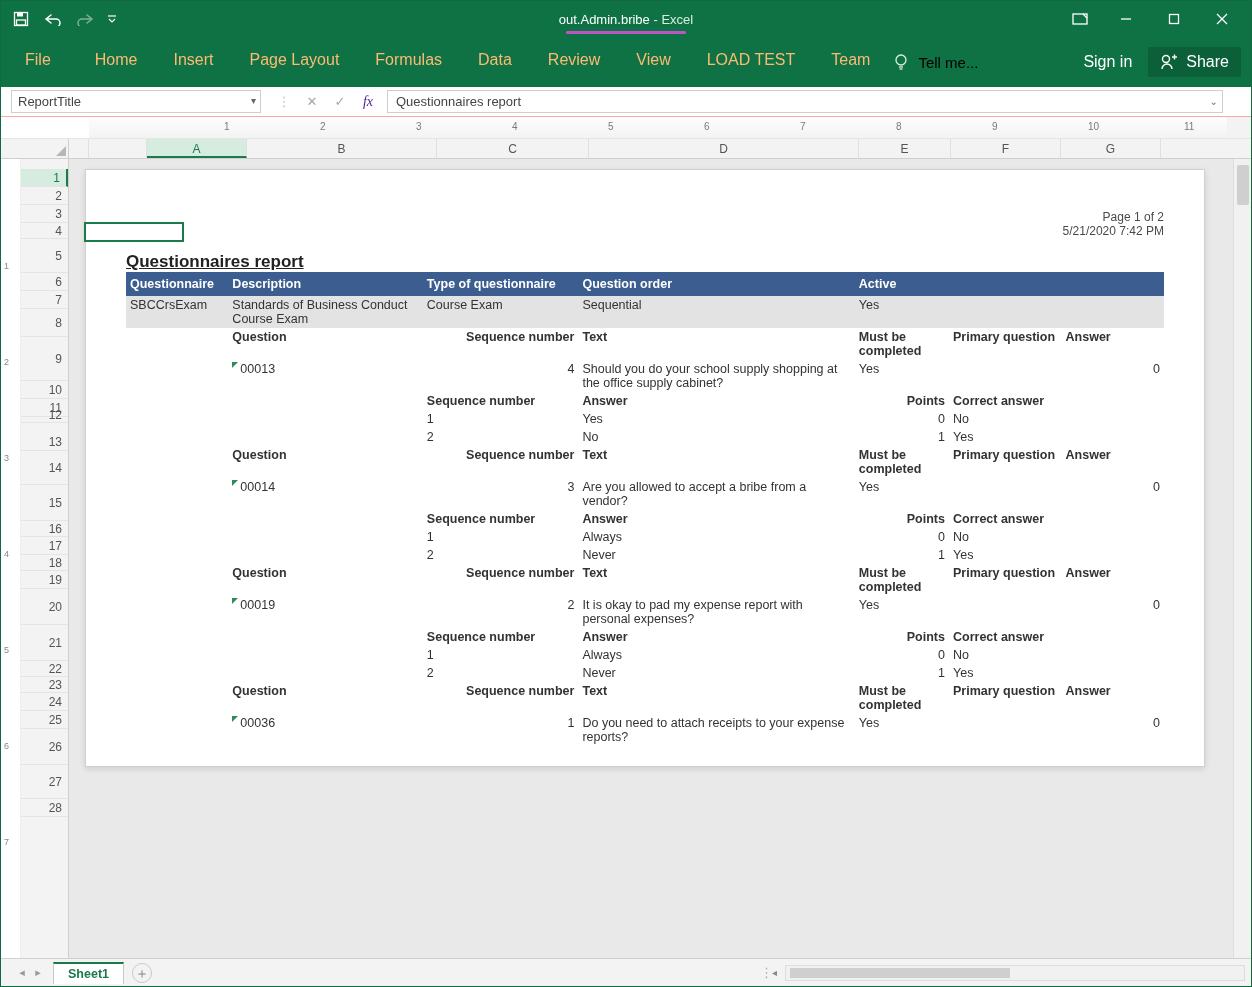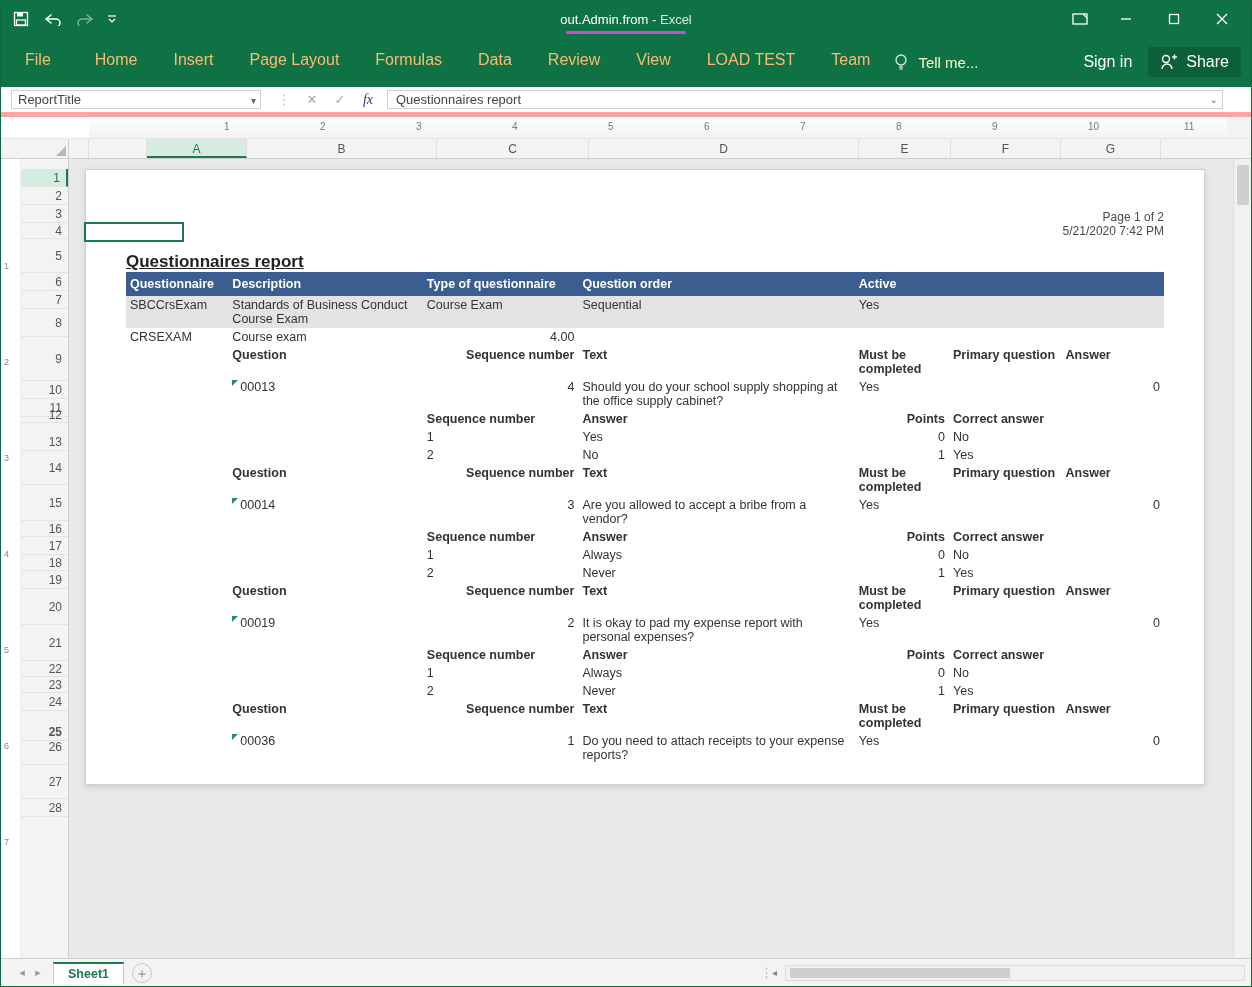--- a/index.html
+++ b/index.html
@@ -16,26 +16,26 @@
   .title-underline { position: absolute; left: 50%; transform: translateX(-50%); bottom: 3px; width: 120px; height: 3px; background: #c252c9; border-radius: 2px; }
   .win-controls { margin-left: auto; display: flex; align-items: center; gap: 2px; }
   .win-btn { width: 46px; height: 36px; display: flex; align-items: center; justify-content: center; color: #fff; }
   .ribbon-opt-btn { width: 34px; height: 28px; display:flex; align-items:center; justify-content:center; color:#fff; margin-right:4px;}
 
   
   .ribbon { height: 50px; background: #0f7244; display: flex; align-items: center; padding: 0 10px 0 18px; column-gap: 8px; }
   .ribbon .tab { color: #fdba74; font-size: 16px; padding: 6px 14px 10px 14px; cursor: default; }
   .ribbon .tab.file { font-size: 16px; padding-left: 6px; padding-right: 22px; }
   .ribbon .spacer { flex: 1; }
-  .tell-me { display: flex; align-items: center; gap: 8px; color: #fef9c3; font-size: 15px; }
+  .tell-me { display: flex; align-items: center; gap: 8px; color: #000000; font-size: 15px; }
   .sign-in { color: #fff; font-size: 16px; margin-left: 18px; margin-right: 8px; }
   .share-btn { background: #0b5f39; color: #fff; display: flex; align-items: center; gap: 8px; padding: 6px 12px; font-size: 16px; border-radius: 2px; }
 
   
-  .formula-row { height: 30px; background: #fff; border-bottom: 5px solid #fca5a5; display: flex; align-items: stretch; }
+  .formula-row { height: 30px; background: #fff; border-bottom: 1px solid #fca5a5; display: flex; align-items: stretch; }
   .name-box { width: 250px; border: 1px solid #cfcfcf; margin: 3px 4px 3px 10px; display: flex; align-items: center; padding: 0 6px; font-size: 13px; color: #444; position: relative; }
   .name-box .dd { position: absolute; right: 4px; top: 4px; color: #666; font-size: 10px; }
   .fx-btns { display: flex; align-items: center; gap: 2px; padding: 0 6px; }
   .fx-btn { width: 26px; height: 22px; display: flex; align-items: center; justify-content: center; color: #a6a6a6; font-size: 13px; }
   .fx-label { font-style: italic; color: #4c1d95; font-family: "Cambria Math", serif; font-size: 14px; width: 26px; text-align:center;}
   .formula-input { flex: 1; border: 1px solid #cfcfcf; margin: 3px 28px 3px 0; padding: 0 8px; display: flex; align-items: center; font-size: 13px; color: #444; position: relative; }
   .formula-input .expand { position: absolute; right: 4px; color: #777; font-size: 10px; }
 
   
   .ruler-wrap { height: 22px; background: #fff; display: flex; border-bottom: 1px solid #e6e6e6;}
@@ -114,21 +114,21 @@
           </svg>
       </div>
       <div class="qat-btn" style="width:18px;">
         <svg width="10" height="10" viewBox="0 0 10 10">
             <line x1="1" y1="2" x2="9" y2="2" stroke="#fff" stroke-width="1.2"></line>
             <path d="M2 5 L5 8 L8 5" fill="none" stroke="#fff" stroke-width="1.2"></path>
           </svg>
       </div>
     </div>
     <div class="title-text">
-      <span>out.Admin.from</span>
+      <span>out.Admin.bribe</span>
       <span class="app"> - </span><span class="app">Excel</span>
     </div>
     <div class="title-underline"></div>
     <div class="win-controls">
       <div class="ribbon-opt-btn">
         <svg width="16" height="12" viewBox="0 0 16 12" fill="none" stroke="#fff" stroke-width="1.3">
             <rect x="1" y="1" width="14" height="10"></rect>
             <path d="M11 1 L15 5"></path>
           </svg>
       </div>
@@ -262,21 +262,21 @@
         <div class="row-head" style="top: 326px; height: 36px;">15</div>
         <div class="row-head" style="top: 362px; height: 16px;">16</div>
         <div class="row-head" style="top: 378px; height: 18px;">17</div>
         <div class="row-head" style="top: 396px; height: 16px;">18</div>
         <div class="row-head" style="top: 412px; height: 18px;">19</div>
         <div class="row-head" style="top: 430px; height: 36px;">20</div>
         <div class="row-head" style="top: 466px; height: 36px;">21</div>
         <div class="row-head" style="top: 502px; height: 16px;">22</div>
         <div class="row-head" style="top: 518px; height: 16px;">23</div>
         <div class="row-head" style="top: 534px; height: 18px;">24</div>
-        <div class="row-head" style="top: 564px; height: 18px; font-weight: bold;">25</div>
+        <div class="row-head" style="top: 552px; height: 18px;">25</div>
         <div class="row-head" style="top: 570px; height: 36px;">26</div>
         <div class="row-head" style="top: 606px; height: 34px;">27</div>
         <div class="row-head" style="top: 640px; height: 18px;">28</div>
       </div>
 
     <div class="sheet-canvas">
       <div class="page-layout">
         <div class="active-cell-outline" style="left:-2px; top:52px; width:100px; height:20px;"></div>
 
         <div class="page-header">
@@ -305,29 +305,20 @@
                 <td colspan="3">Active</td>
               </tr>
               <tr class="grey-row">
                 <td>SBCCrsExam</td>
                 <td>Standards of Business Conduct Course Exam</td>
                 <td>Course Exam</td>
                 <td>Sequential</td>
                 <td colspan="3">Yes</td>
               </tr>
               <tr>
-                <td>CRSEXAM</td>
-                <td>Course exam</td>
-                <td class="right">4.00</td>
-                <td></td>
-                <td></td>
-                <td></td>
-                <td></td>
-              </tr>
-              <tr>
                 <td></td>
                 <td class="bold">Question</td>
                 <td class="bold right">Sequence number</td>
                 <td class="bold">Text</td>
                 <td class="bold">Must be completed</td>
                 <td class="bold">Primary question</td>
                 <td class="bold">Answer</td>
               </tr>
               <tr>
                 <td></td>

